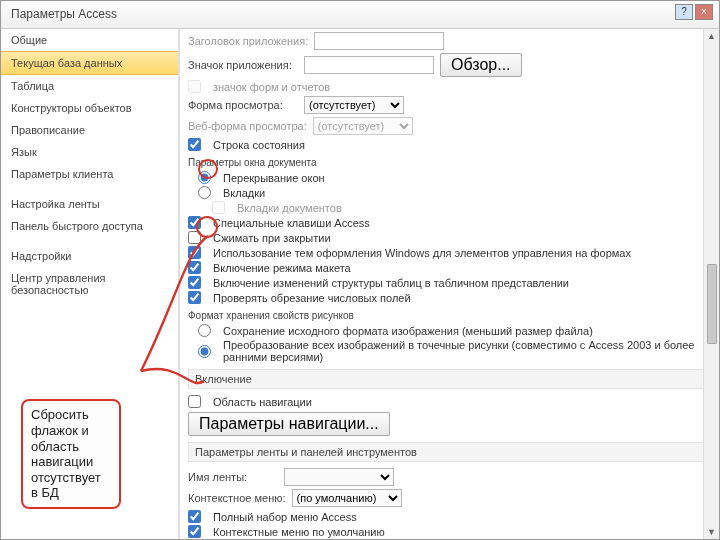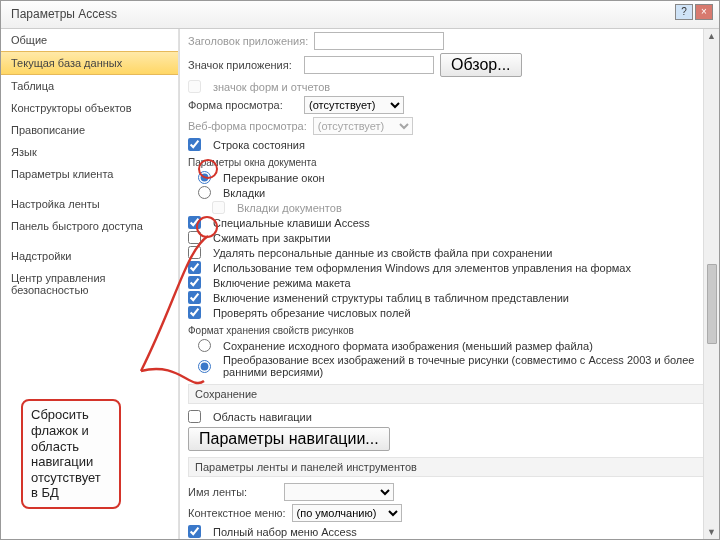--- a/index.html
+++ b/index.html
@@ -106,24 +106,20 @@
 
       <div class="chk">
           <input type="checkbox" checked="" style="">
           <span>Специальные клавиши Access</span>
         </div>
       <div class="chk">
           <input type="checkbox" style="">
           <span>Сжимать при закрытии</span>
         </div>
       <div class="chk">
-          <input type="checkbox" style="">
-          <span>Удалять персональные данные из свойств файла при сохранении</span>
-        </div>
-      <div class="chk">
           <input type="checkbox" checked="" style="">
           <span>Использование тем оформления Windows для элементов управления на формах</span>
         </div>
       <div class="chk">
           <input type="checkbox" checked="" style="">
           <span>Включение режима макета</span>
         </div>
       <div class="chk">
           <input type="checkbox" checked="" style="">
           <span>Включение изменений структуры таблиц в табличном представлении</span>
@@ -138,21 +134,21 @@
         <div class="rdo">
             <input type="radio" name="pf" style="">
             <span>Сохранение исходного формата изображения (меньший размер файла)</span>
           </div>
         <div class="rdo">
             <input type="radio" name="pf" checked="" style="">
             <span>Преобразование всех изображений в точечные рисунки (совместимо с Access 2003 и более ранними версиями)</span>
           </div>
       </div>
 
-      <div class="group-bar">Сохранение</div>
+      <div class="group-bar">Включение</div>
       <div class="chk" style="margin-top:6px">
           <input type="checkbox" style="">
           <span>Область навигации</span>
         </div>
       <div style="margin:4px 0"><button class="btn">Параметры навигации...</button></div>
 
       <div class="group-bar">Параметры ленты и панелей инструментов</div>
       <div class="row" style="margin-top:6px">
         <span class="label" style="min-width:90px">Имя ленты:</span>
         <select style="width:110px"><option></option></select>

